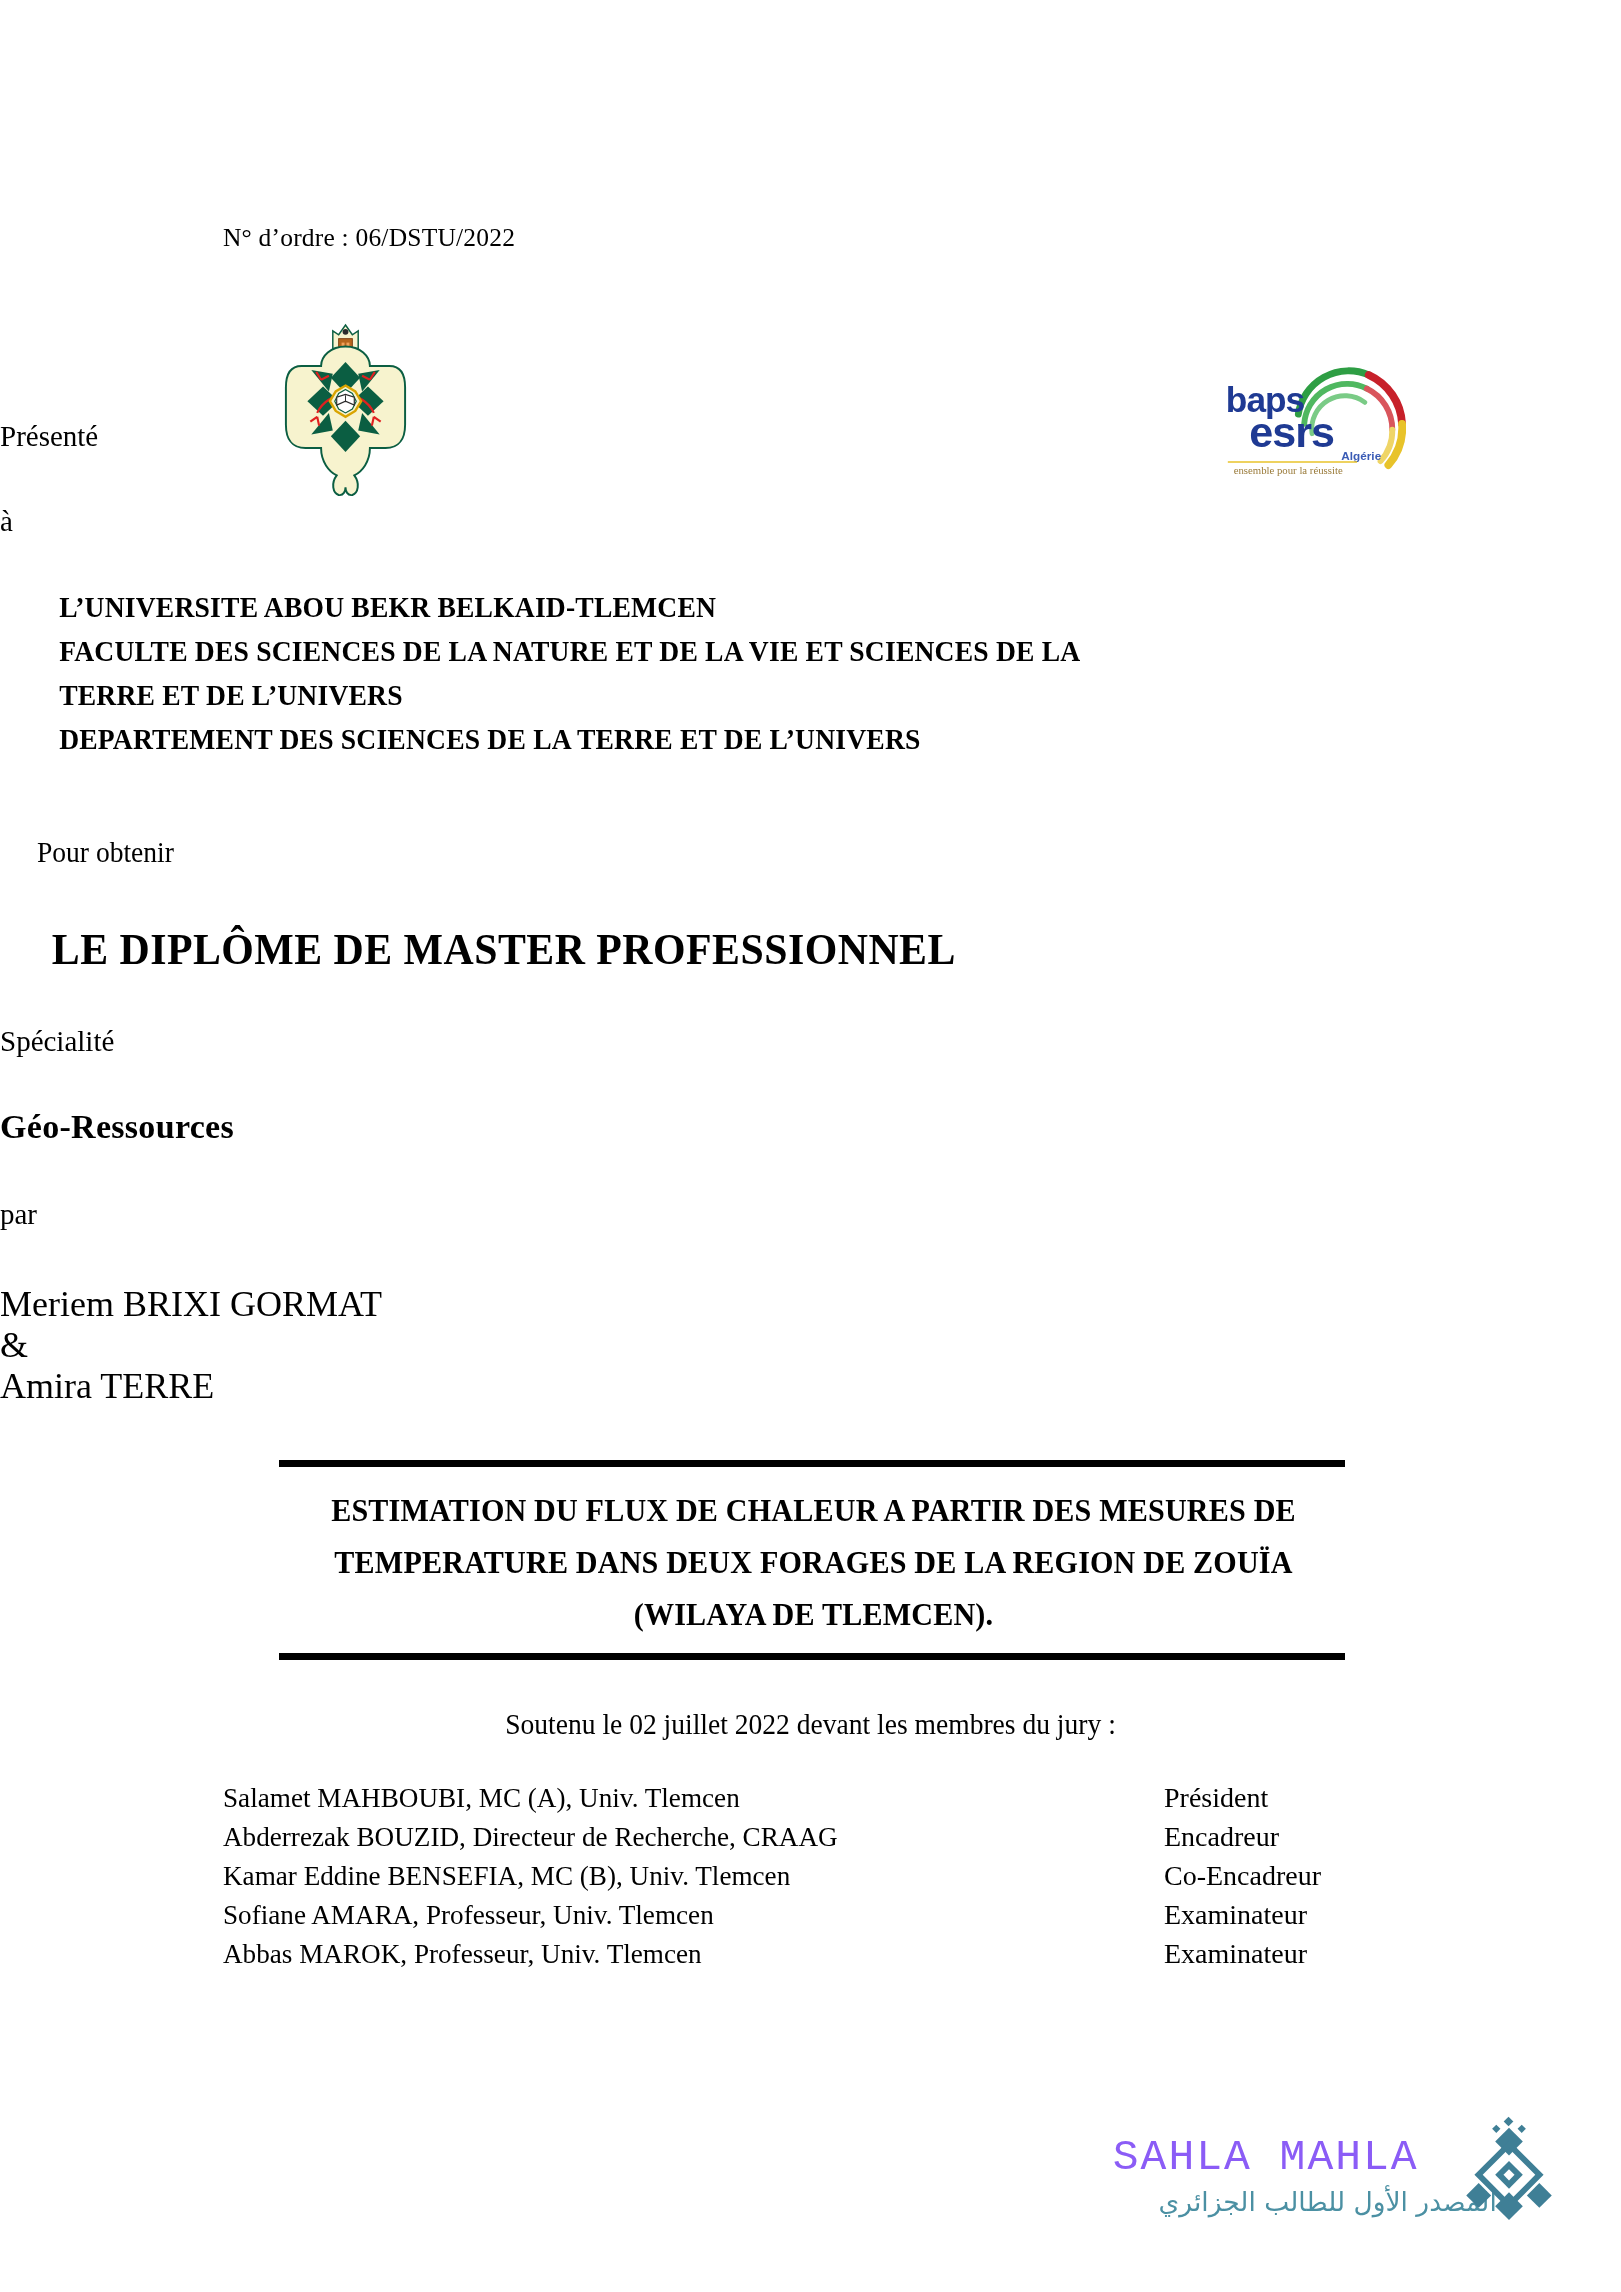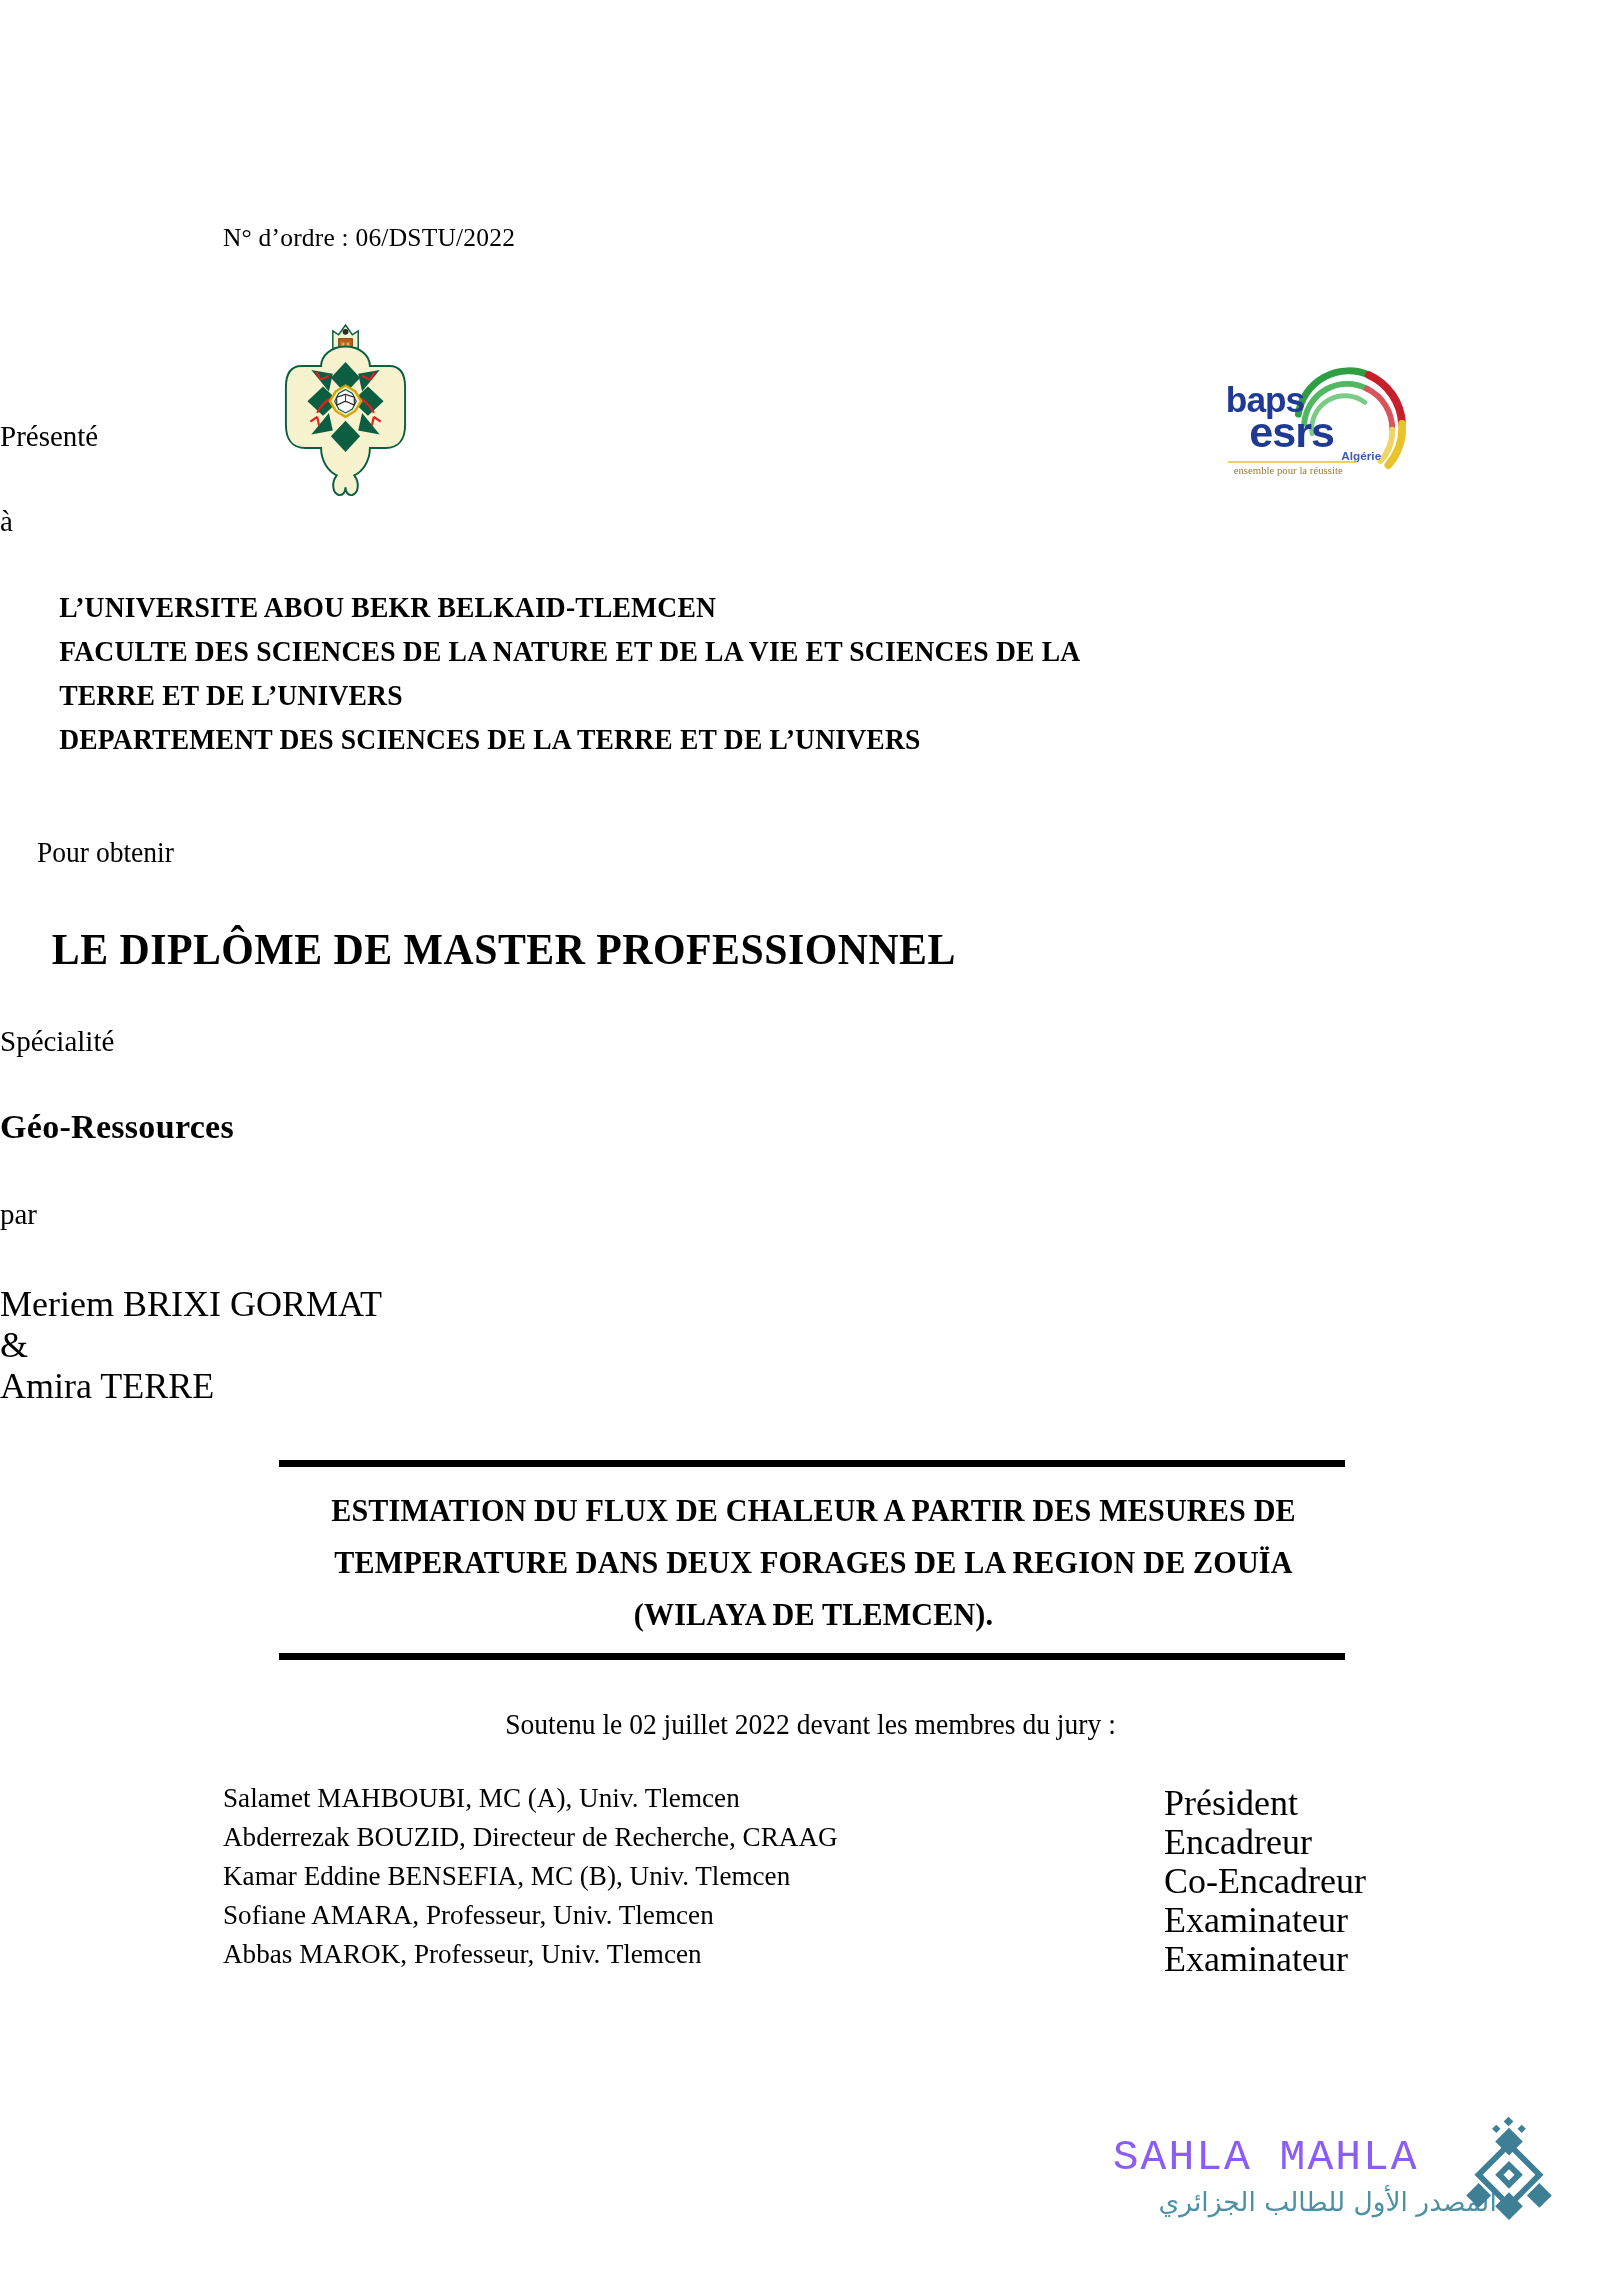--- a/index.html
+++ b/index.html
@@ -185,21 +185,21 @@
     height: 39px;
   }
   .jury-name {
     width: 941px;
     font-size: 28px;
     white-space: nowrap;
     transform: scaleX(0.97);
     transform-origin: left center;
   }
   .jury-role {
-    font-size: 36px;
+    font-size: 28px;
     white-space: nowrap;
   }
 
   
   .watermark {
     position: absolute;
     left: 1103px;
     top: 2102px;
     width: 451px;
     height: 147px;

